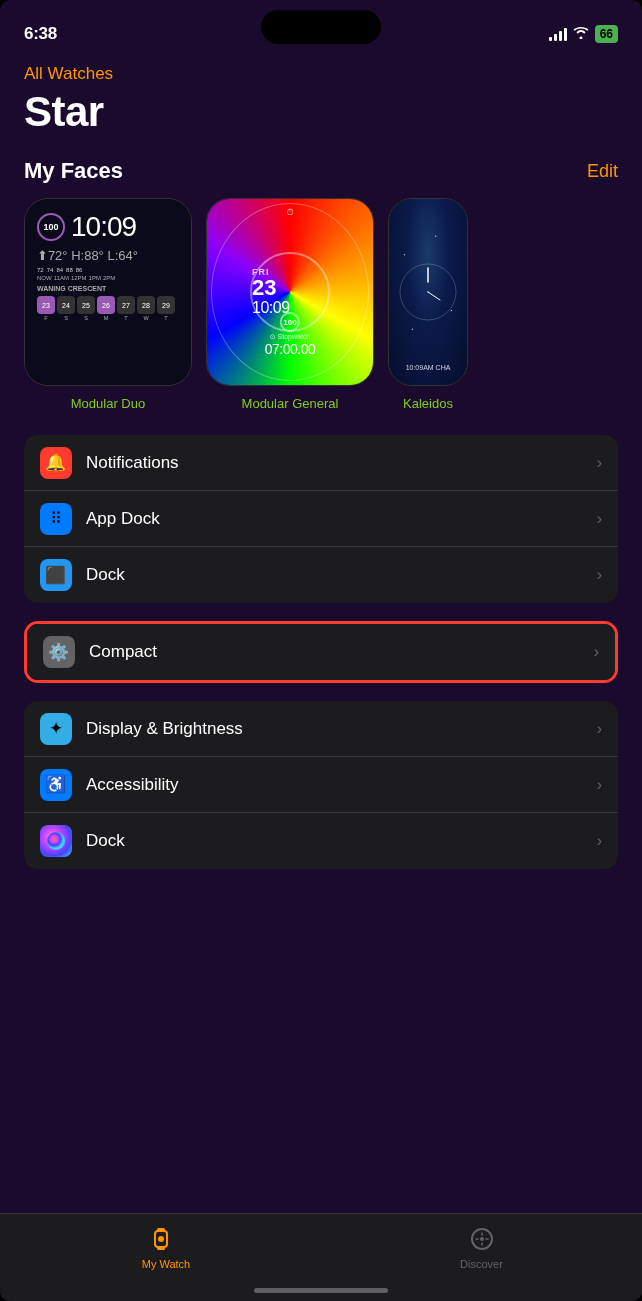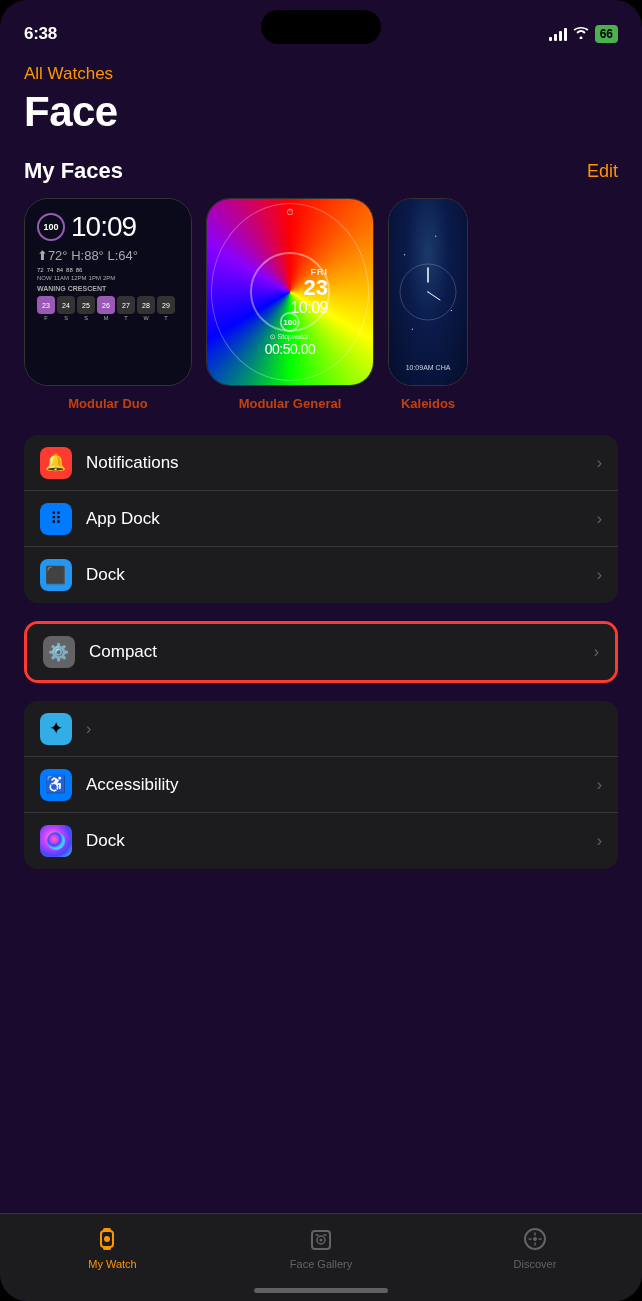--- a/index.html
+++ b/index.html
@@ -13,21 +13,21 @@
       display: flex;
       justify-content: center;
     }
 
     .phone-frame {
       width: 642px;
       height: 1301px;
       background: #1a0a2e;
       position: relative;
       overflow: hidden;
-      border-radius: 27px;
+      border-radius: 10px;
     }
 
     
     .status-bar {
       width: 100%;
       height: 54px;
       display: flex;
       align-items: center;
       justify-content: space-between;
       padding: 14px 24px 0 24px;
@@ -244,21 +244,21 @@
       position: relative;
     }
 
     .face-mc-inner {
       width: 80px;
       height: 80px;
       border-radius: 50%;
       border: 2px solid rgba(255,255,255,0.4);
       display: flex;
       flex-direction: column;
-      align-items: flex-end;
+      align-items: flex-start;
       justify-content: center;
       position: relative;
     }
 
     .face-mc-fri {
       color: rgba(255,255,255,0.8);
       font-size: 9px;
       font-weight: 600;
       letter-spacing: 1px;
     }
@@ -322,23 +322,23 @@
       position: absolute;
       bottom: 14px;
       left: 50%;
       transform: translateX(-50%);
       color: rgba(255,255,255,0.9);
       font-size: 9px;
       white-space: nowrap;
     }
 
     .watch-face-name {
-      color: #c2410c;
+      color: #84cc16;
       font-size: 13px;
-      font-weight: 700;
+      font-weight: 400;
       text-align: center;
     }
 
     
     .settings-group {
       background: #1c1c1e;
       border-radius: 14px;
       overflow: hidden;
       margin-bottom: 18px;
     }
@@ -494,21 +494,21 @@
       <div class="battery-box">
         <span>66</span>
       </div>
     </div>
   </div>
 
   <div class="content">
 
     <a class="all-watches-link">All Watches</a>
 
-    <h1 class="page-title">Face</h1>
+    <h1 class="page-title">Star</h1>
 
     <div class="section-header">
       <span class="section-title">My Faces</span>
       <span class="edit-link">Edit</span>
     </div>
 
     <div class="faces-row">
 
       <div class="watch-face-item">
         <div class="watch-face-preview">
@@ -564,21 +564,21 @@
             <div class="face-mc-inner">
               <span class="face-mc-fri">FRI</span>
               <span class="face-mc-day">23</span>
               <span class="face-mc-time">10:09</span>
             </div>
             <div style="position:absolute;bottom:28px;left:50%;transform:translateX(-50%);text-align:center;">
               <div style="display:flex;align-items:center;gap:4px;justify-content:center;">
                 <div class="face-mc-badge-circle" style="border:2px solid rgba(255,255,255,0.5);width:20px;height:20px;border-radius:50%;display:flex;align-items:center;justify-content:center;font-size:8px;color:#fff;font-weight:700;">100</div>
               </div>
               <div style="color:rgba(255,255,255,0.8);font-size:7px;margin-top:1px;">⊙ Stopwatch</div>
-              <div style="color:#fff;font-size:14px;font-weight:300;letter-spacing:-0.5px;">00:50.00</div>
+              <div style="color:#fff;font-size:14px;font-weight:300;letter-spacing:-0.5px;">07:00.00</div>
             </div>
           </div>
         </div>
         <span class="watch-face-name">Modular General</span>
       </div>
 
       <div class="watch-face-item">
         <div class="watch-face-preview" style="width:80px;">
           <div class="face-kaleidoscope">
             <div class="face-kaleido-bg"></div>
@@ -620,20 +620,21 @@
       <div class="settings-item">
         <div class="settings-icon icon-gray">⚙️</div>
         <span class="settings-label">Compact</span>
         <span class="chevron">›</span>
       </div>
     </div>
 
     <div class="settings-group">
       <div class="settings-item">
         <div class="settings-icon icon-blue-bright">✦</div>
+        <span class="settings-label">Display &amp; Brightness</span>
         <span class="chevron">›</span>
       </div>
       <div class="settings-item">
         <div class="settings-icon icon-blue-access">♿</div>
         <span class="settings-label">Accessibility</span>
         <span class="chevron">›</span>
       </div>
       <div class="settings-item">
         <div class="settings-icon" style="background: radial-gradient(circle at 40% 40%, #ff9999, #cc44ff, #4444ff, #44ccff); font-size:0;">
           <svg width="20" height="20" viewBox="0 0 20 20">
@@ -662,31 +663,20 @@
         <svg width="28" height="28" viewBox="0 0 28 28" fill="none">
           <rect x="8" y="6" width="12" height="16" rx="3" stroke="#FF9500" stroke-width="2" fill="none"></rect>
           <rect x="10" y="3" width="8" height="3" rx="1.5" fill="#FF9500"></rect>
           <rect x="10" y="22" width="8" height="3" rx="1.5" fill="#FF9500"></rect>
           <circle cx="14" cy="14" r="3" fill="#FF9500"></circle>
         </svg>
       </div>
       <span class="tab-label">My Watch</span>
     </div>
 
-    <div class="tab-item tab-inactive">
-      <div class="tab-icon">
-        <svg width="28" height="28" viewBox="0 0 28 28" fill="none">
-          <rect x="5" y="6" width="18" height="18" rx="3" stroke="#636366" stroke-width="2" fill="none"></rect>
-          <circle cx="14" cy="15" r="4" stroke="#636366" stroke-width="1.5" fill="none"></circle>
-          <circle cx="14" cy="15" r="1.5" fill="#636366"></circle>
-          <path d="M9 10h2M17 10h2" stroke="#636366" stroke-width="1.5" stroke-linecap="round"></path>
-        </svg>
-      </div>
-      <span class="tab-label">Face Gallery</span>
-    </div>
 
     <div class="tab-item tab-inactive">
       <div class="tab-icon">
         <svg width="28" height="28" viewBox="0 0 28 28" fill="none">
           <circle cx="14" cy="14" r="10" stroke="#636366" stroke-width="2" fill="none"></circle>
           <path d="M14 8v2M14 18v2M8 14h2M18 14h2" stroke="#636366" stroke-width="1.5" stroke-linecap="round"></path>
           <circle cx="14" cy="14" r="2" fill="#636366"></circle>
         </svg>
       </div>
       <span class="tab-label">Discover</span>

